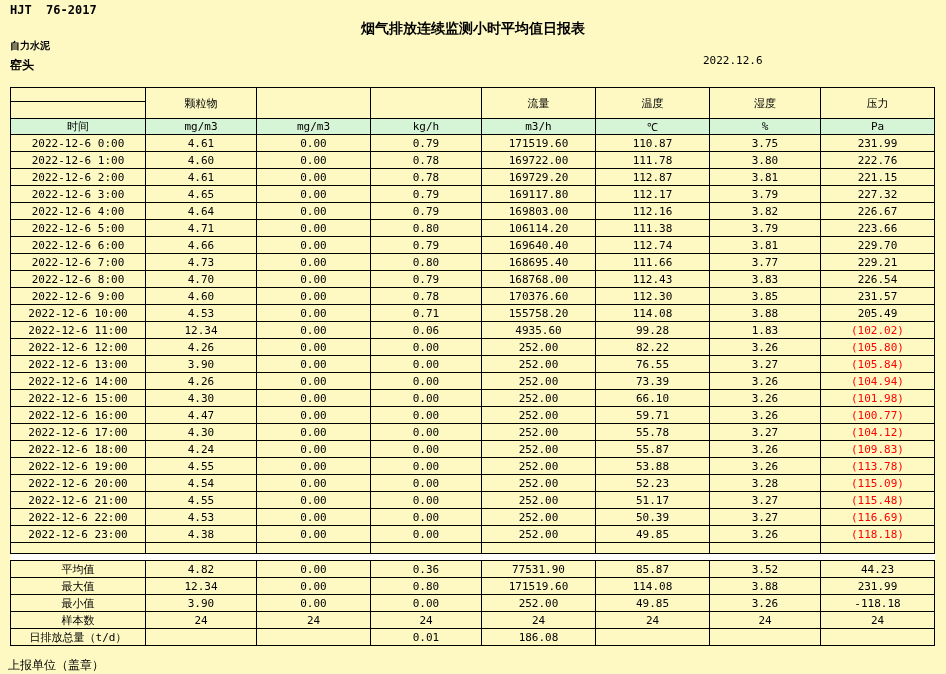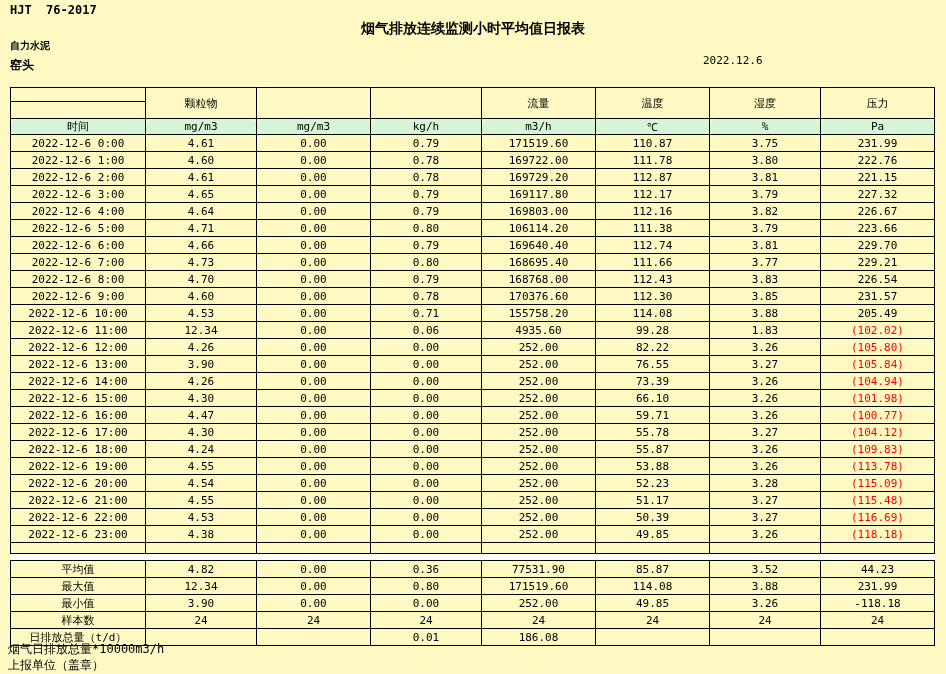--- a/index.html
+++ b/index.html
@@ -14,21 +14,21 @@
   .station { position:absolute; left:10px; top:57px; font-size:12px; font-weight:bold; }
   .date { position:absolute; left:703px; top:54px; font-size:11px; }
   table.report { position:absolute; left:10px; top:87px; border-collapse:collapse; table-layout:fixed;padding-left:8px; }
   table.report td {
     border:1px solid #000; text-align:center; vertical-align:middle;
     font-size:11px; height:16px; padding:0; overflow:hidden; white-space:nowrap;
   }
   tr.group-row td { height:13px; }
   tr.head-row2 td { height:16px; }
   td.group-cell { font-size:12px; }
-  tr.unit-row td { background:#d6f5d6; height:15px;border-radius:7px; }
+  tr.unit-row td { background:#d6f5d6; height:15px; }
   td.time-head { font-size:12px; }
   tr.empty-row td { height:10px; }
   tr.gap-row td { border:none; height:6px; background:#fff; }
   td.summary-label { font-size:12px; }
   td.neg { color:#ff0000; }
   .foot-note { position:absolute; left:8px; top:641px; font-size:12px; }
   .foot-line { position:absolute; left:8px; top:657px; font-size:12px; }
   .foot-unit { position:absolute; left:185px; top:657px; font-size:12px;margin-top:20px; }
 </style>
 </head>
@@ -377,16 +377,15 @@
           <td></td>
           <td>0.01</td>
           <td>186.08</td>
           <td></td>
           <td></td>
           <td></td>
         </tr>
       </tbody>
   </table>
 
-  <div class="foot-note">烟气日排放总量*10000m3/h</div>
   <div class="foot-line">上报单位（盖章）</div>
   <div class="foot-unit">单位</div>
 </div>
 
 </body></html>

